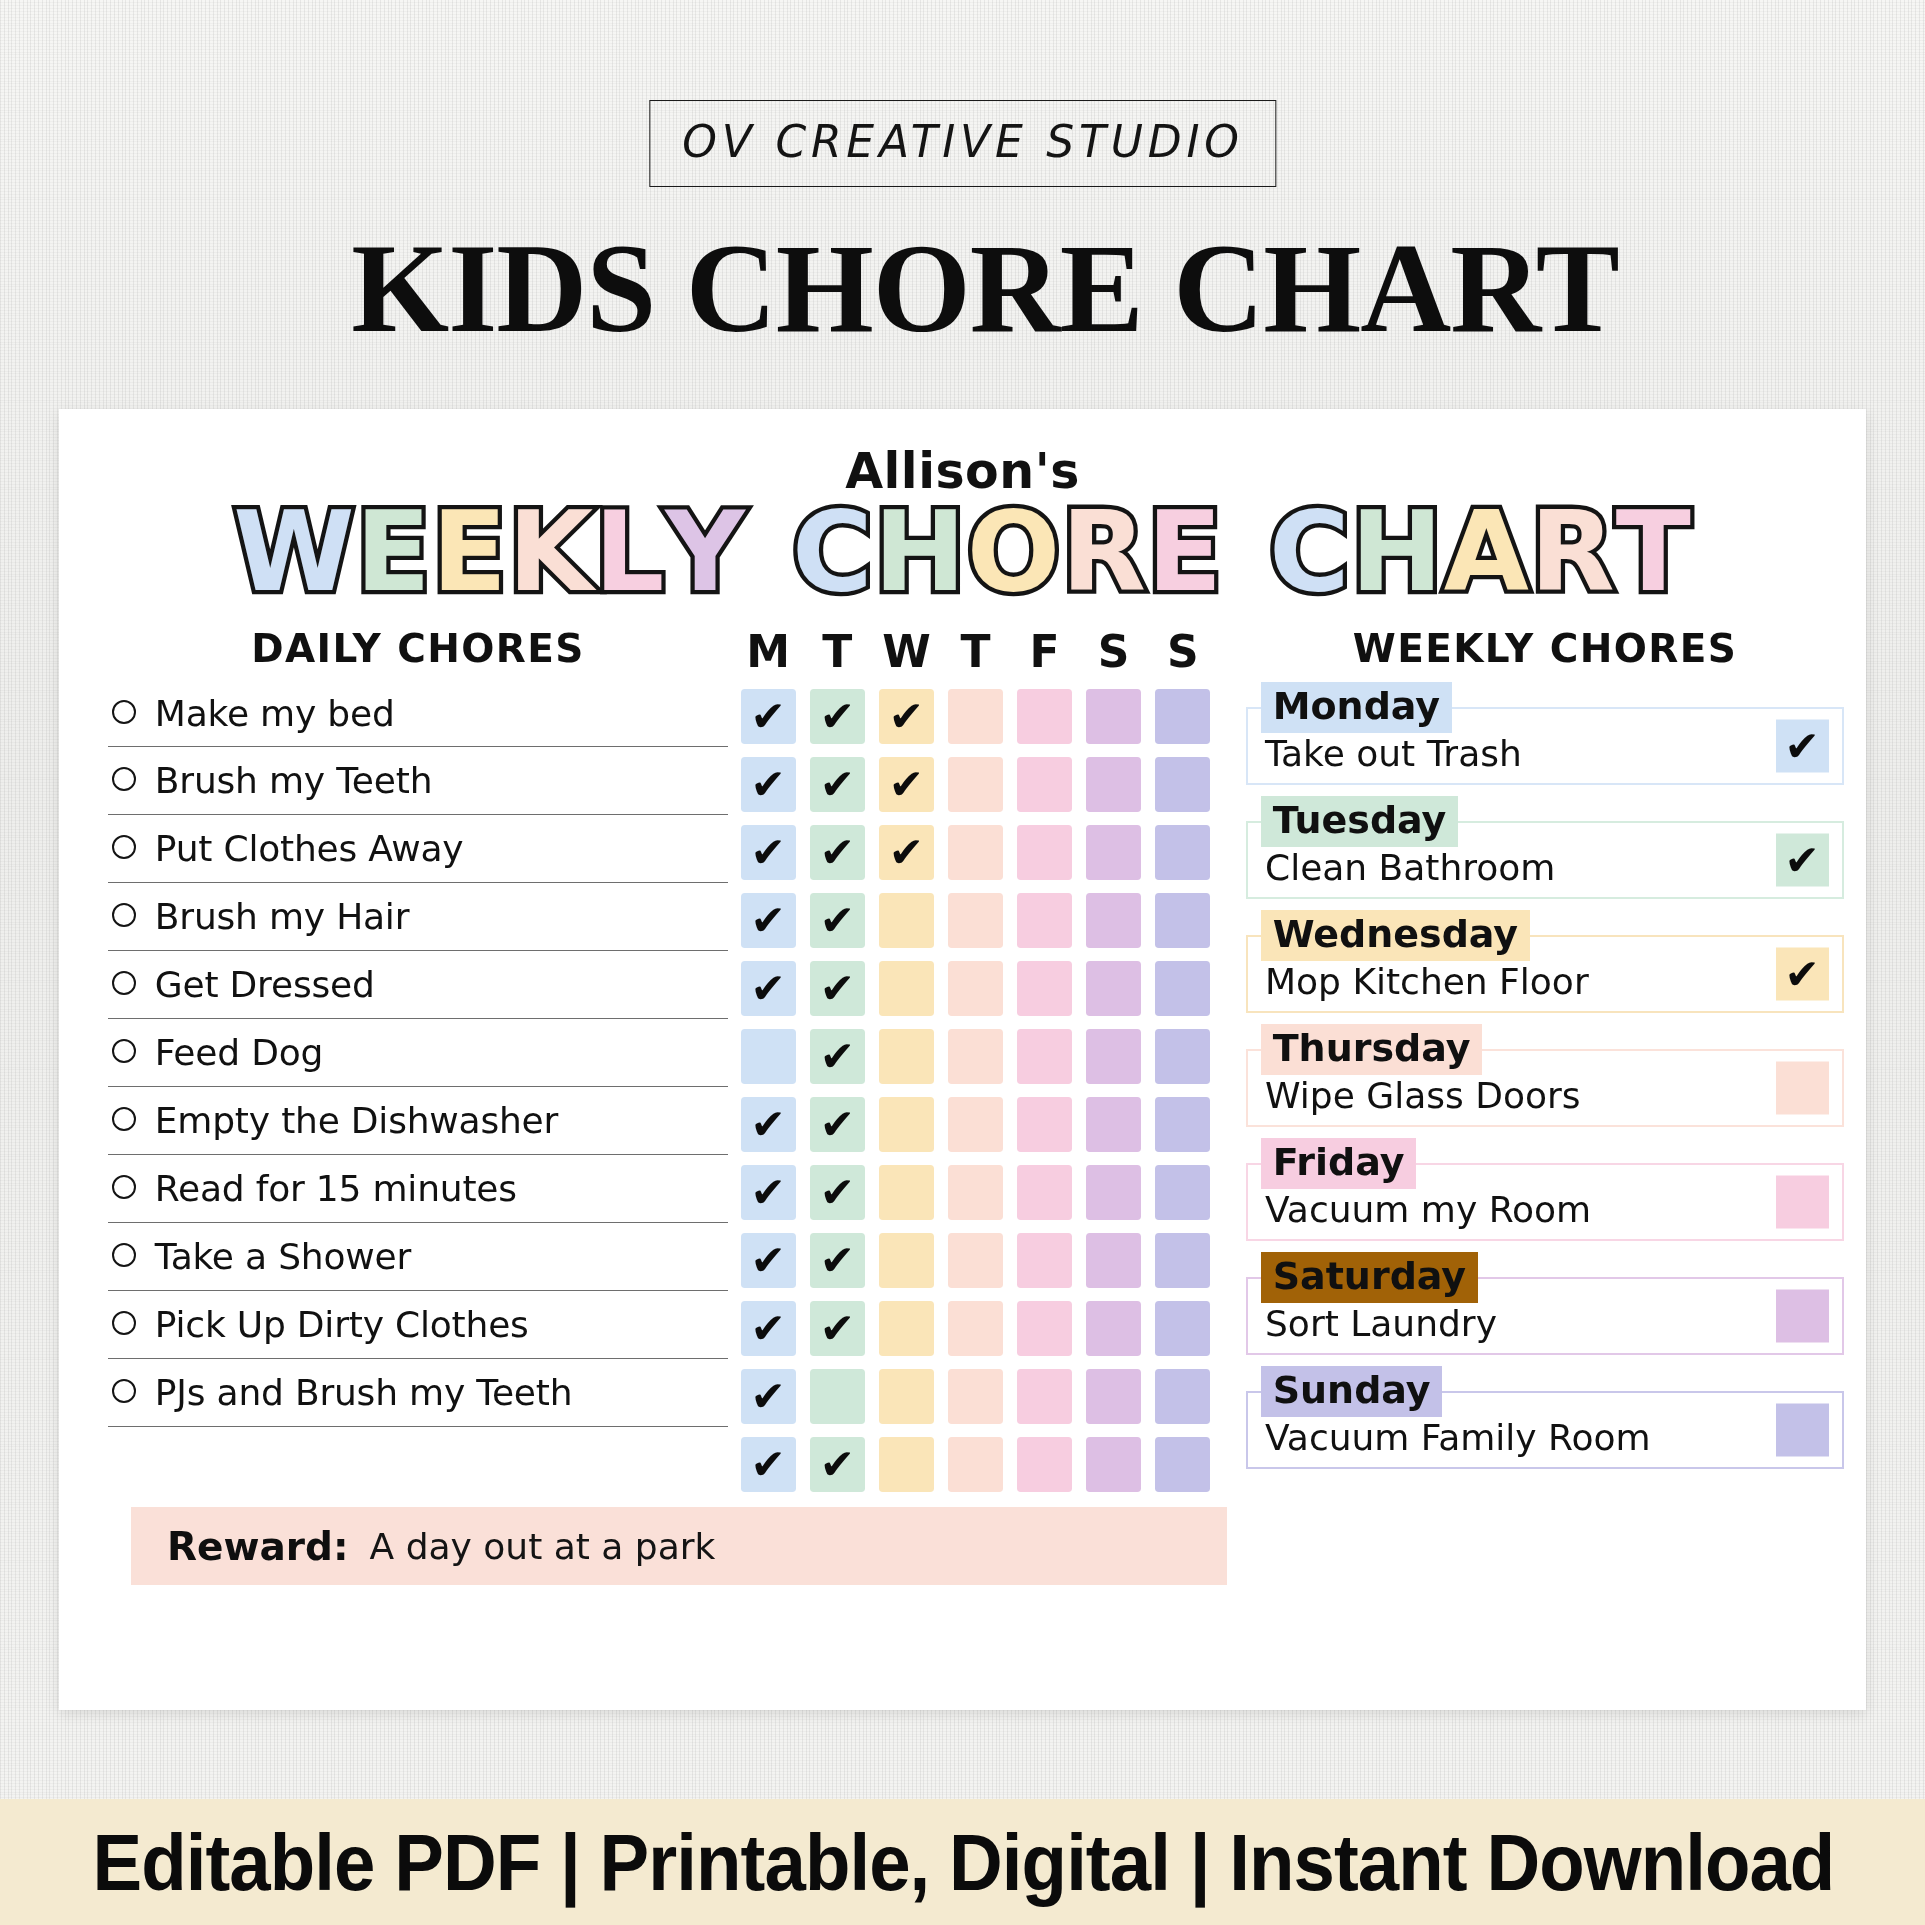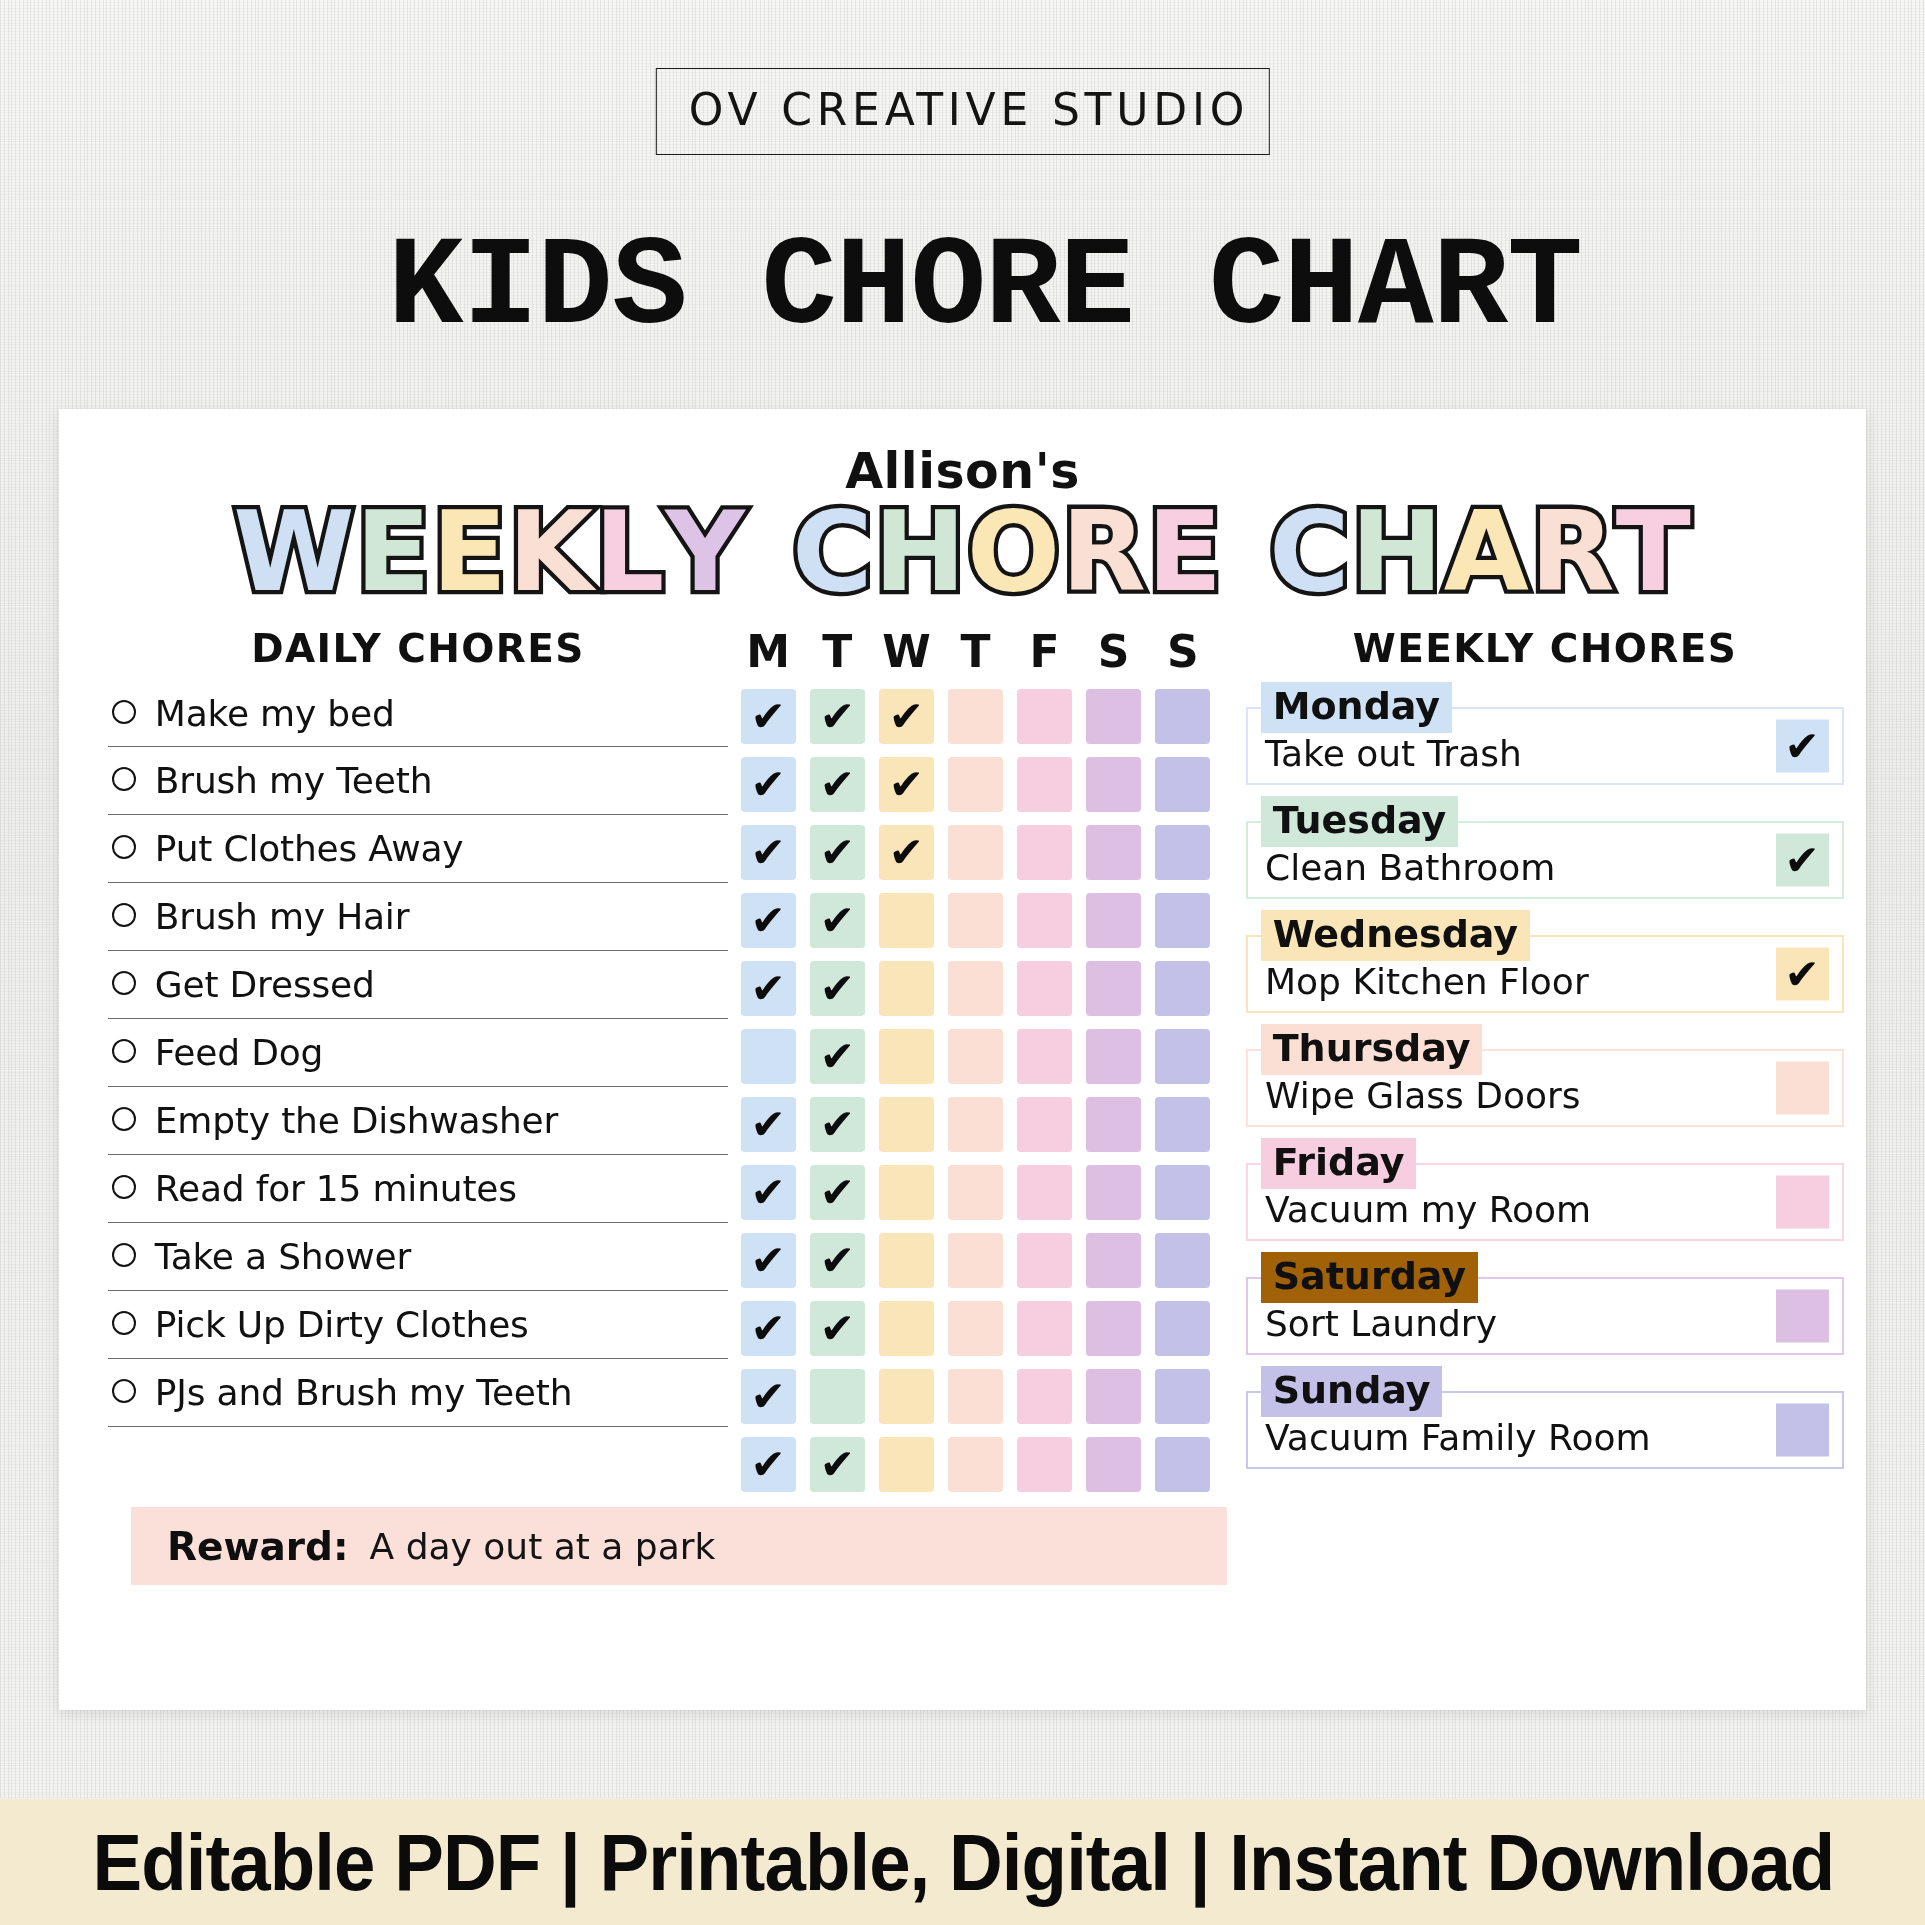--- a/index.html
+++ b/index.html
@@ -32,24 +32,25 @@
         rgba(255,255,255,0) 1px,
         rgba(255,255,255,0) 2.9px),
       linear-gradient(180deg, #f6f6f4 0%, #eeeeec 40%, #f4f4f2 100%);
   }
 
   
   #brand-plate {
     position: absolute;
     left: 50%;
     transform: translateX(-50%);
-    top: 68px;
+    top: 100px;
     border: 1.9px solid #1b1b1b;
-    padding: 15px 20px 19px 32px;
+    padding: 15px 32px 19px 32px;
     background: transparent;
+    font-style: italic;
   }
   #brand-text {
     font-size: 44px;
     letter-spacing: 4.8px;
     font-weight: 400;
     color: #141414;
     white-space: nowrap;
     font-family: "DejaVu Sans", sans-serif;
   }
 
@@ -57,21 +58,21 @@
   #headline {
     position: absolute;
     top: 217px;
     left: 0;
     width: 100%;
     text-align: center;
     font-size: 126px;
     font-weight: 900;
     letter-spacing: -1px;
     color: #0d0d0d;
-    font-family: Liberation Mono, monospace;
+    font-family: Liberation Serif, serif;
     white-space: nowrap;
     padding-left: 44px;
   }
 
   
   #sheet {
     position: absolute;
     left: 59px;
     top: 409px;
     width: 1807px;

